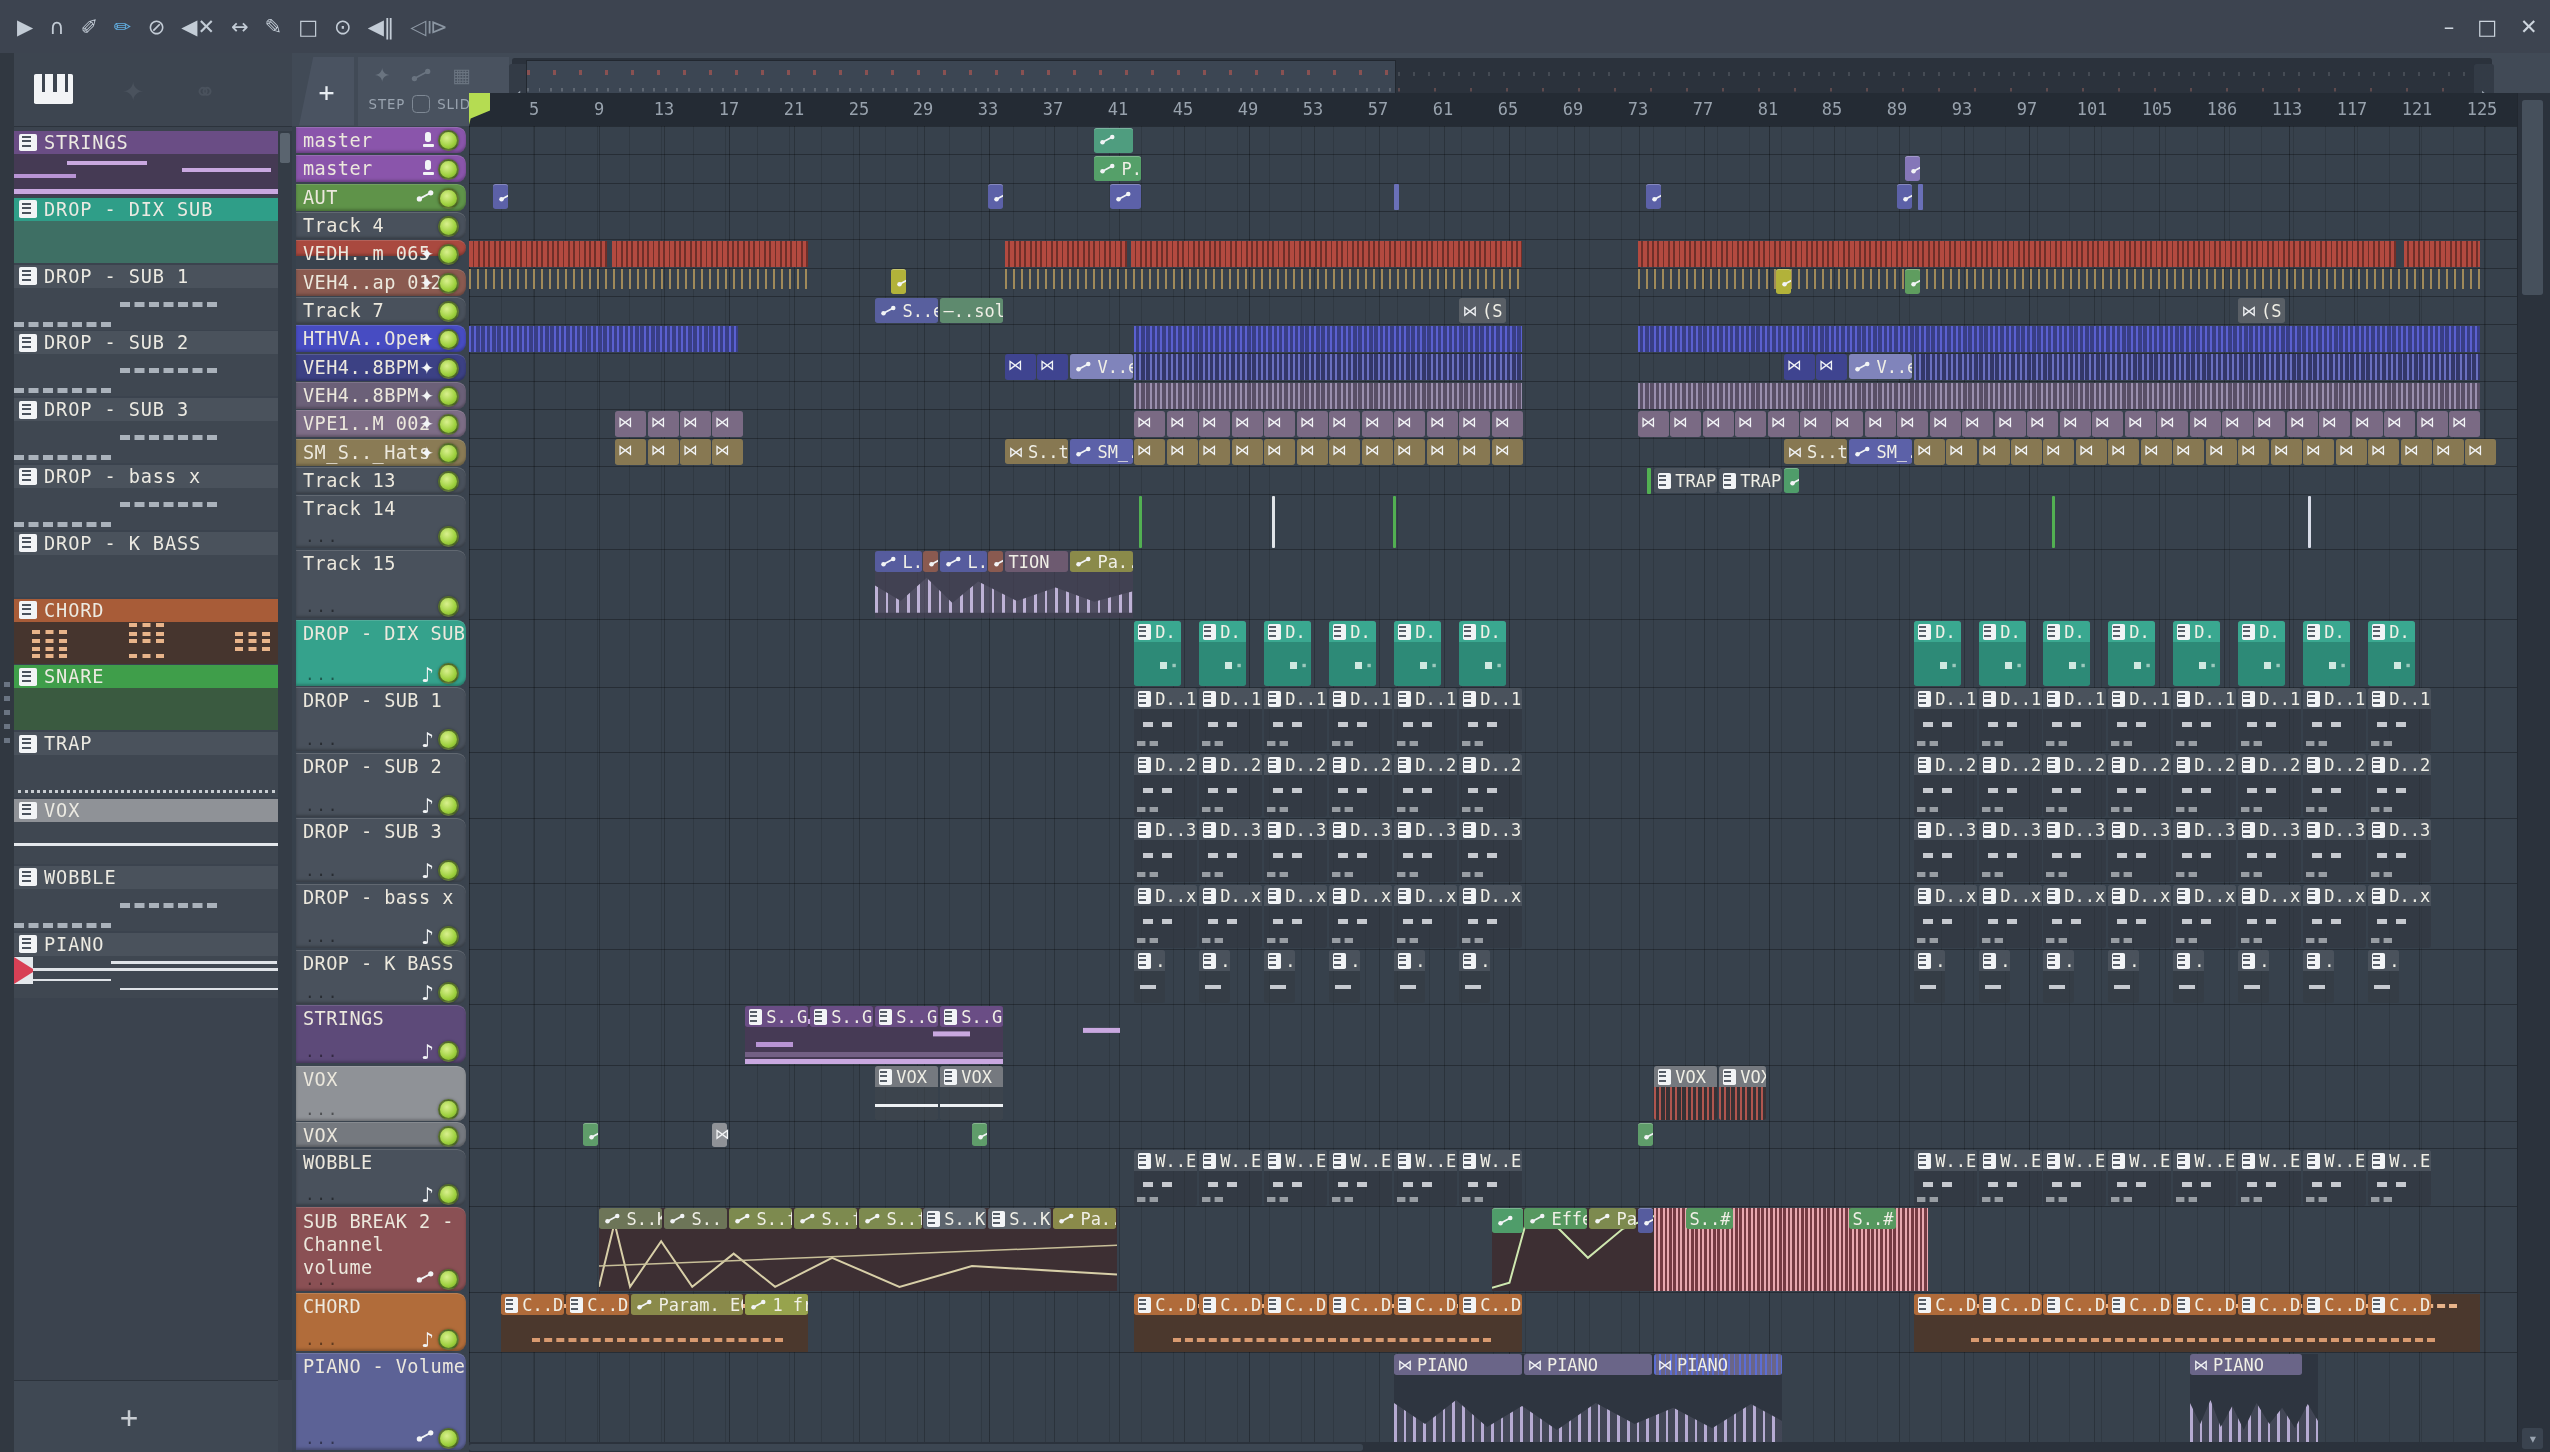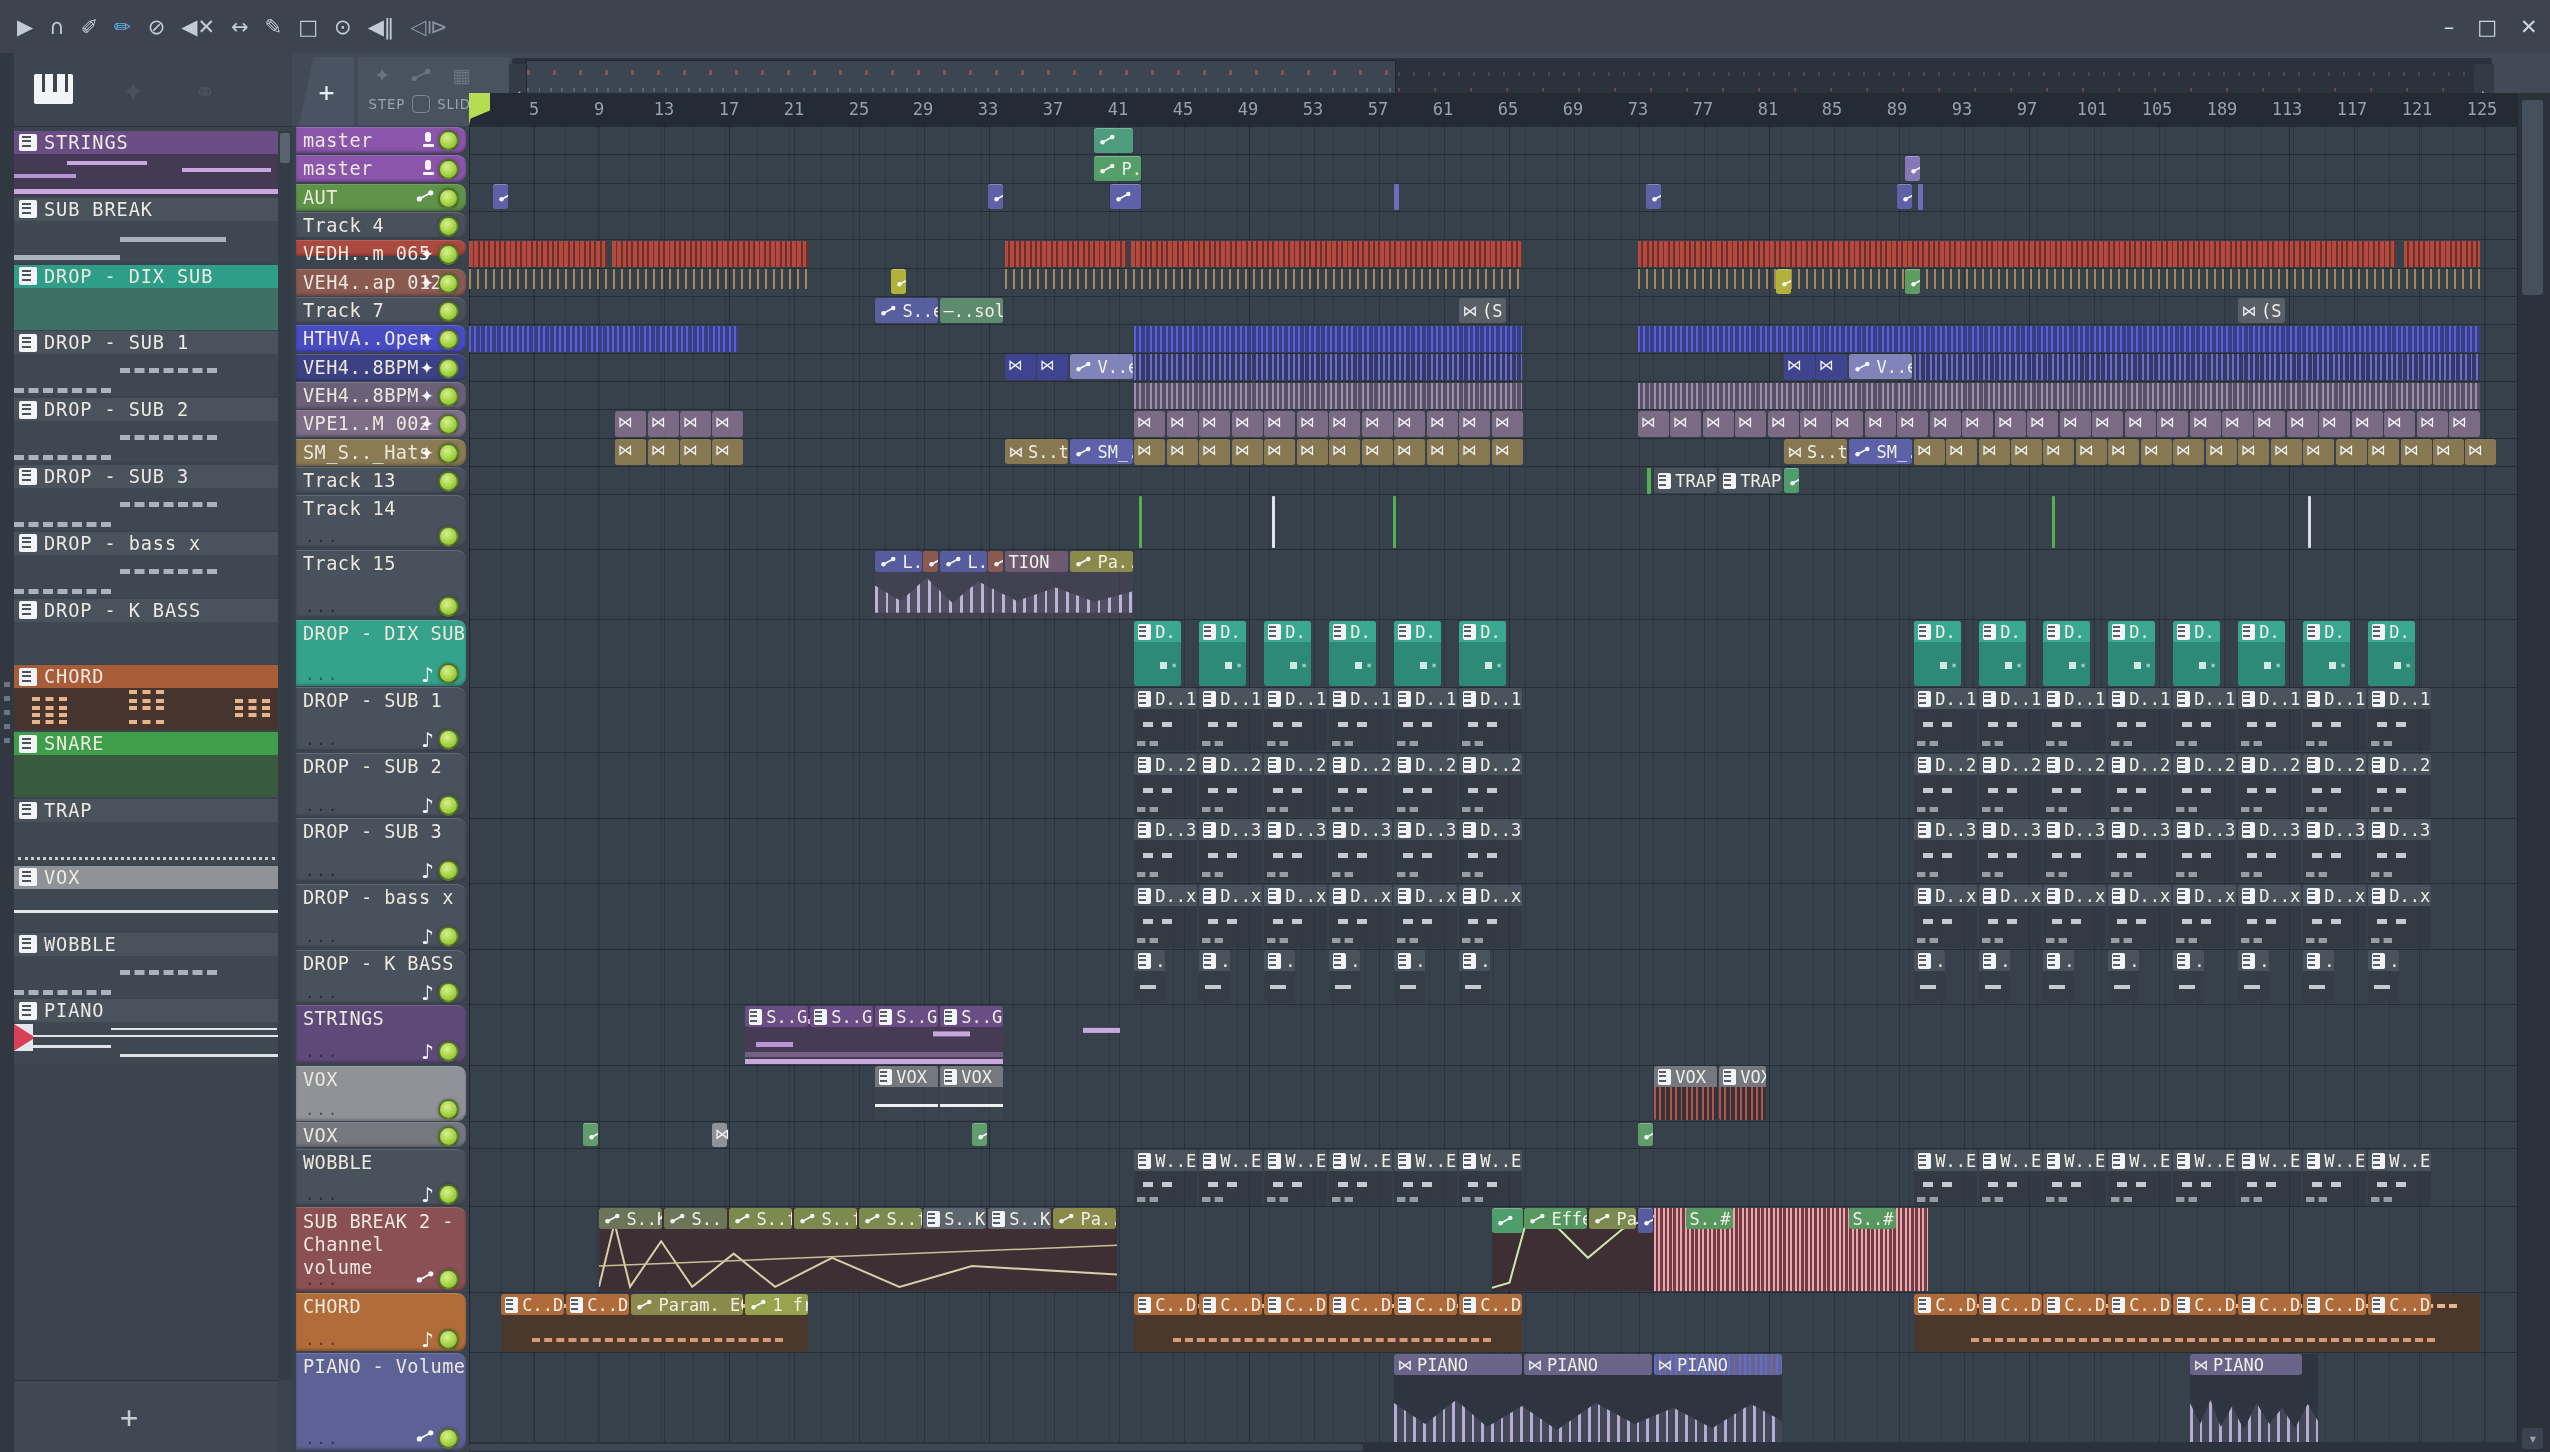--- a/index.html
+++ b/index.html
@@ -229,21 +229,21 @@
       <span class="tick" style="left: 1104px;">69</span>
       <span class="tick" style="left: 1169px;">73</span>
       <span class="tick" style="left: 1234px;">77</span>
       <span class="tick" style="left: 1299px;">81</span>
       <span class="tick" style="left: 1363px;">85</span>
       <span class="tick" style="left: 1428px;">89</span>
       <span class="tick" style="left: 1493px;">93</span>
       <span class="tick" style="left: 1558px;">97</span>
       <span class="tick" style="left: 1623px;">101</span>
       <span class="tick" style="left: 1688px;">105</span>
-      <span class="tick" style="left: 1753px;">189</span>
+      <span class="tick" style="left: 1753px;">186</span>
       <span class="tick" style="left: 1818px;">113</span>
       <span class="tick" style="left: 1883px;">117</span>
       <span class="tick" style="left: 1948px;">121</span>
       <span class="tick" style="left: 2013px;">125</span>
     </div>
 
   <div id="edgestrip">
       <div class="edot" style="top: 629px;"></div>
       <div class="edot" style="top: 643px;"></div>
       <div class="edot" style="top: 657px;"></div>
@@ -261,30 +261,20 @@
         <div class="pat">
           <div class="phead" style="background: rgb(106, 77, 133);">
             <div class="picbox"></div>
             <span class="plabel">STRINGS</span>
           </div>
           <div class="pprev pv-strings">
             <i style="background: rgb(201, 168, 224); height: 4.4px; left: 53px; top: 7px; width: 80px;"></i>
             <i style="background: rgb(201, 168, 224); height: 4.4px; left: 168px; top: 14px; width: 89px;"></i>
             <i style="background: rgb(184, 148, 212); height: 4.4px; left: 0px; top: 19.5px; width: 62px;"></i>
             <i style="background: rgb(201, 168, 224); height: 5.3px; position: absolute; left: 0px; top: 35px; width: 264px;"></i>
-          </div>
-        </div>
-        <div class="pat">
-          <div class="phead" style="background: rgb(74, 82, 92);">
-            <div class="picbox"></div>
-            <span class="plabel">SUB BREAK</span>
-          </div>
-          <div class="pprev pv-bars">
-            <i style="background: rgb(170, 178, 187); height: 5.3px; left: 106px; top: 16px; width: 106px;"></i>
-            <i style="background: rgb(170, 178, 187); height: 5.3px; left: 0px; top: 34px; width: 106px;"></i>
           </div>
         </div>
         <div class="pat">
           <div class="phead" style="background: rgb(47, 158, 136);">
             <div class="picbox"></div>
             <span class="plabel">DROP - DIX SUB</span>
           </div>
           <div class="pprev pv-dix"></div>
         </div>
         <div class="pat">

